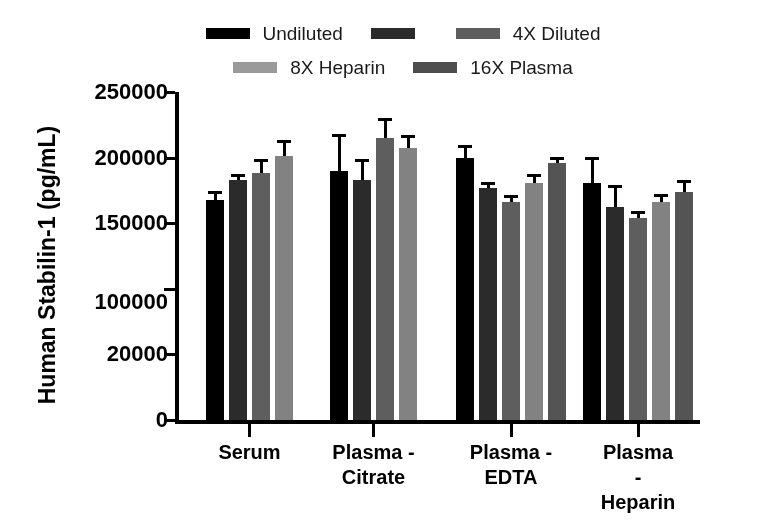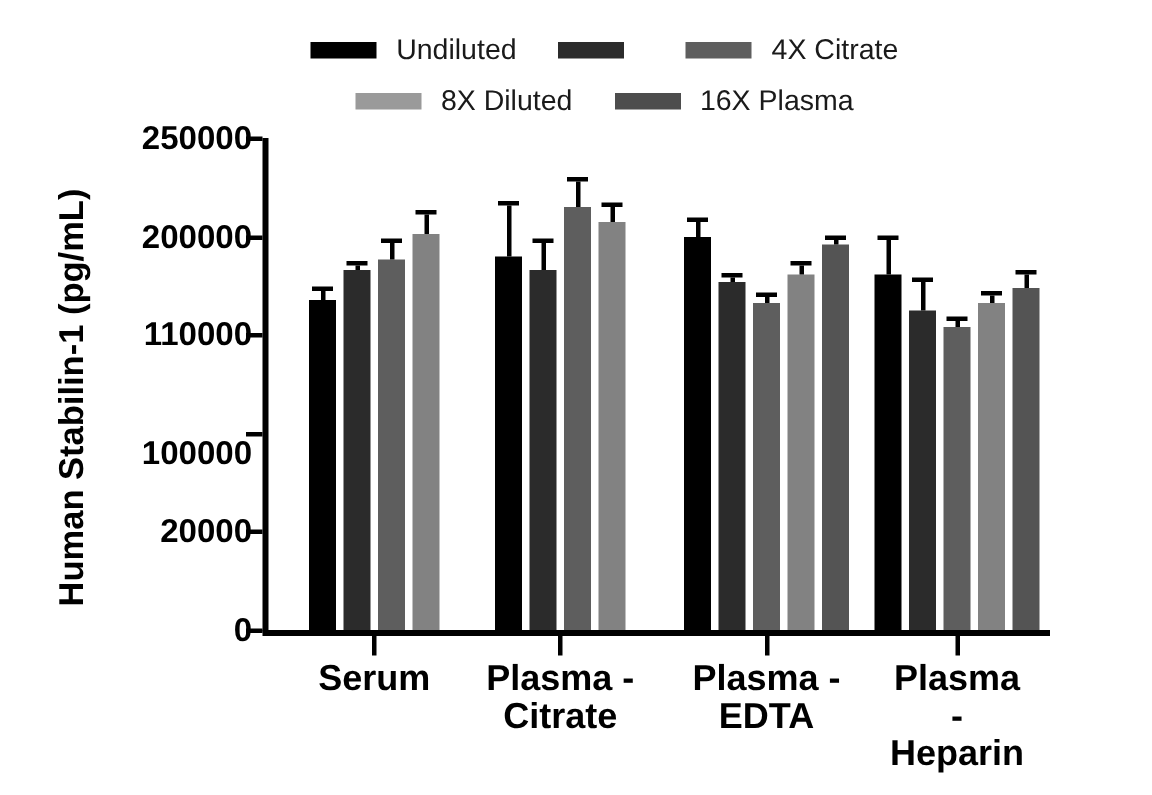--- a/index.html
+++ b/index.html
@@ -99,21 +99,21 @@
     position: absolute;
     top: 332px;
     width: 3px;
     height: 13px;
     background: #000;
   }
   .x-group-label {
     position: absolute;
     top: 348px;
     transform: translateX(-50%);
-    font-size: 24px;
+    font-size: 20px;
     font-weight: bold;
     line-height: 25px;
     text-align: center;
     white-space: pre-line;
     color: #000;
   }
 
   
   .bar {
     position: absolute;
@@ -163,27 +163,27 @@
       <div class="legend-row">
         <div class="legend-item">
           <span class="legend-swatch" style="background: rgb(0, 0, 0);"></span>
           <span class="legend-label">Undiluted</span>
         </div>
         <div class="legend-item">
           <span class="legend-swatch" style="background: rgb(43, 43, 43);"></span>
         </div>
         <div class="legend-item">
           <span class="legend-swatch" style="background: rgb(94, 94, 94);"></span>
-          <span class="legend-label">4X Citrate</span>
+          <span class="legend-label">4X Diluted</span>
         </div>
       </div>
       <div class="legend-row">
         <div class="legend-item">
           <span class="legend-swatch" style="background: rgb(154, 154, 154);"></span>
-          <span class="legend-label">8X Diluted</span>
+          <span class="legend-label">8X Heparin</span>
         </div>
         <div class="legend-item">
           <span class="legend-swatch" style="background: rgb(77, 77, 77);"></span>
           <span class="legend-label">16X Plasma</span>
         </div>
       </div>
     </div>
 
   <div id="y-axis-title">
     <span id="y-axis-title-inner">Human Stabilin-1 (pg/mL)</span>
@@ -193,21 +193,21 @@
     <div id="y-axis-line"></div>
     <div id="x-axis-line"></div>
     <div id="y-ticks">
         <div class="y-tick" style="top: 327px;"></div>
         <div class="y-tick-label" style="top: 328px;">0</div>
         <div class="y-tick" style="top: 261.4px;"></div>
         <div class="y-tick-label" style="top: 262.4px;">20000</div>
         <div class="y-tick" style="top: 195.8px;"></div>
         <div class="y-tick-label" style="top: 210px;">100000</div>
         <div class="y-tick" style="top: 130.2px;"></div>
-        <div class="y-tick-label" style="top: 131.2px;">110000</div>
+        <div class="y-tick-label" style="top: 131.2px;">150000</div>
         <div class="y-tick" style="top: 64.6px;"></div>
         <div class="y-tick-label" style="top: 65.6px;">200000</div>
         <div class="y-tick" style="top: -1px;"></div>
         <div class="y-tick-label" style="top: 0px;">250000</div>
       </div>
     <div id="bars-layer">
         <div class="bar" style="left: 31px; width: 18px; height: 220.416px; background: rgb(0, 0, 0);"></div>
         <div class="errbar" style="left: 38.5px; bottom: 220.416px; height: 5.248px;"></div>
         <div class="errcap" style="left: 33px; bottom: 225.664px; width: 14px;"></div>
         <div class="bar" style="left: 54px; width: 18px; height: 240.096px; background: rgb(43, 43, 43);"></div>

